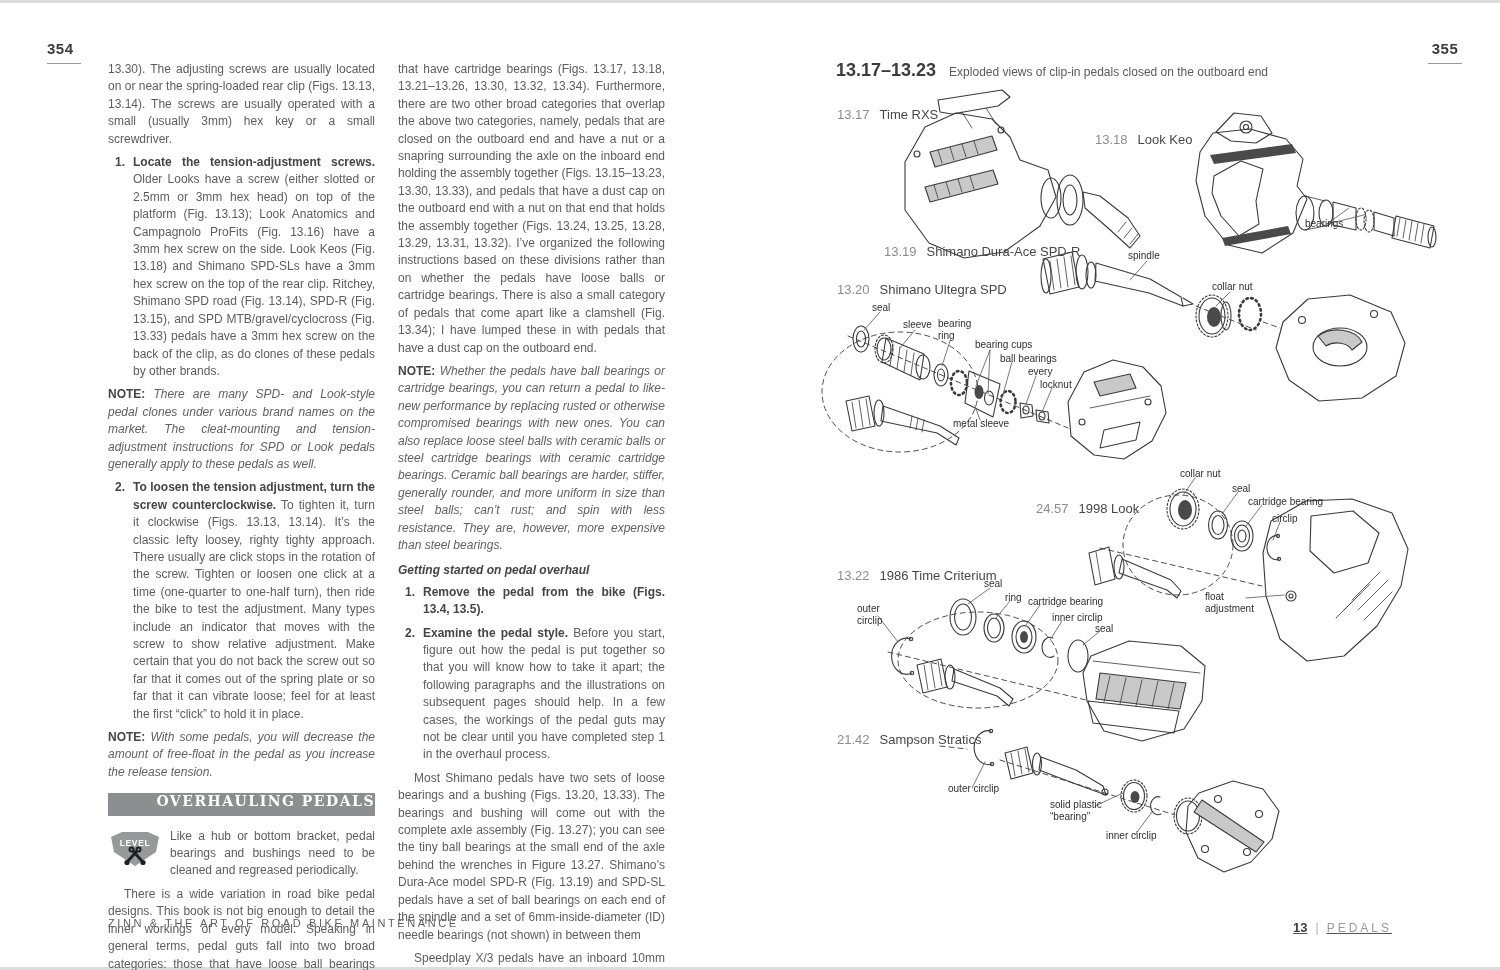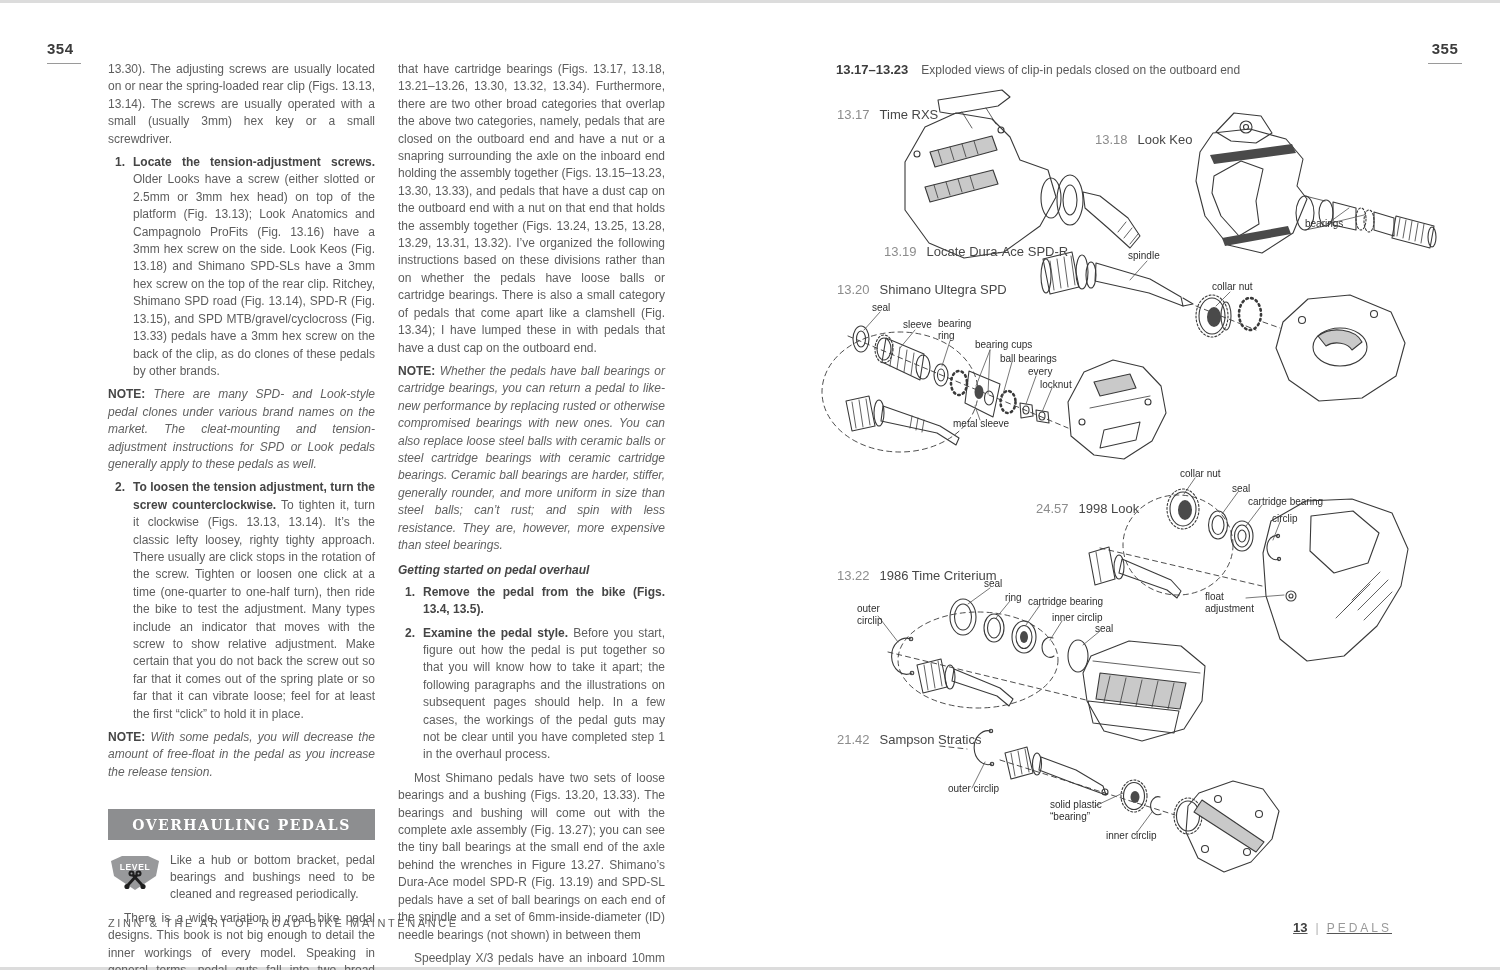--- a/index.html
+++ b/index.html
@@ -22,35 +22,35 @@
   #col2{left:398px;top:61px;}
   .col p{margin:0 0 6px 0;}
   .col b{color:#454545;}
   .li{position:relative;padding-left:25px;margin:0 0 6px 0;}
   .li .num{position:absolute;left:7px;top:0;font-weight:700;color:#454545;}
   .note i{color:#616161;}
   .ind{text-indent:16px;}
   .subhead{font-weight:700;font-style:italic;color:#454545;margin:8px 0 4px 0 !important;text-align:left;}
 
   .section-bar{
-    margin:28px 0 12px 0;background:#8d8e90;color:#ffffff;text-align:center;
+    margin:12px 0 12px 0;background:#8d8e90;color:#ffffff;text-align:right;
     font-family:"DejaVu Serif",serif;font-weight:700;font-size:14px;letter-spacing:1.5px;
-    padding:8px 0 5px 0;
+    padding:0 0 5px 0;
   }
   .level-badge{
     float:left;width:54px;height:38px;margin:2px 8px 2px 0;position:relative;
   }
   .level-badge .lvl-txt{
     position:absolute;left:0;top:5px;width:54px;text-align:center;
     font-size:8.5px;font-weight:700;color:#ffffff;letter-spacing:.6px;
   }
 
   
   #fig-header{position:absolute;left:836px;top:60px;width:620px;}
-  .fig-range{font-size:13px;font-weight:700;color:#3c3c3c;}
+  .fig-range{font-size:18px;font-weight:700;color:#3c3c3c;}
   .fig-title{font-size:12px;color:#5a5a5a;margin-left:13px;}
   .cap{position:absolute;font-size:13px;white-space:nowrap;}
   .cap .cap-num{color:#8c8c8c;margin-right:10px;}
   .cap .cap-name{color:#474747;}
   .plabel{
     position:absolute;font-size:10px;line-height:11.5px;color:#2f2f2f;
     white-space:pre-line;
   }
   #art{position:absolute;left:820px;top:80px;}
 
@@ -342,21 +342,21 @@
       <path d="M1100,631 L1083,645"></path>
       <path d="M972,788 L985,762"></path>
       <path d="M1095,806 L1123,793"></path>
       <path d="M1135,835 L1152,812"></path>
     </g>
   </g>
 </svg>
 
 <div class="cap" style="left:837px;top:107px"><span class="cap-num">13.17</span><span class="cap-name">Time RXS</span></div>
 <div class="cap" style="left:1095px;top:132px"><span class="cap-num">13.18</span><span class="cap-name">Look Keo</span></div>
-<div class="cap" style="left:884px;top:244px"><span class="cap-num">13.19</span><span class="cap-name">Locate Dura-Ace SPD-R</span></div>
+<div class="cap" style="left:884px;top:244px"><span class="cap-num">13.19</span><span class="cap-name">Shimano Dura-Ace SPD-R</span></div>
 <div class="cap" style="left:837px;top:282px"><span class="cap-num">13.20</span><span class="cap-name">Shimano Ultegra SPD</span></div>
 <div class="cap" style="left:1036px;top:501px"><span class="cap-num">24.57</span><span class="cap-name">1998 Look</span></div>
 <div class="cap" style="left:837px;top:568px"><span class="cap-num">13.22</span><span class="cap-name">1986 Time Criterium</span></div>
 <div class="cap" style="left:837px;top:732px"><span class="cap-num">21.42</span><span class="cap-name">Sampson Stratics</span></div>
 
 <div class="plabel" style="left:1305px;top:218px">bearings</div>
 <div class="plabel" style="left:1128px;top:250px">spindle</div>
 <div class="plabel" style="left:1212px;top:281px">collar nut</div>
 <div class="plabel" style="left:872px;top:302px">seal</div>
 <div class="plabel" style="left:903px;top:319px">sleeve</div>

